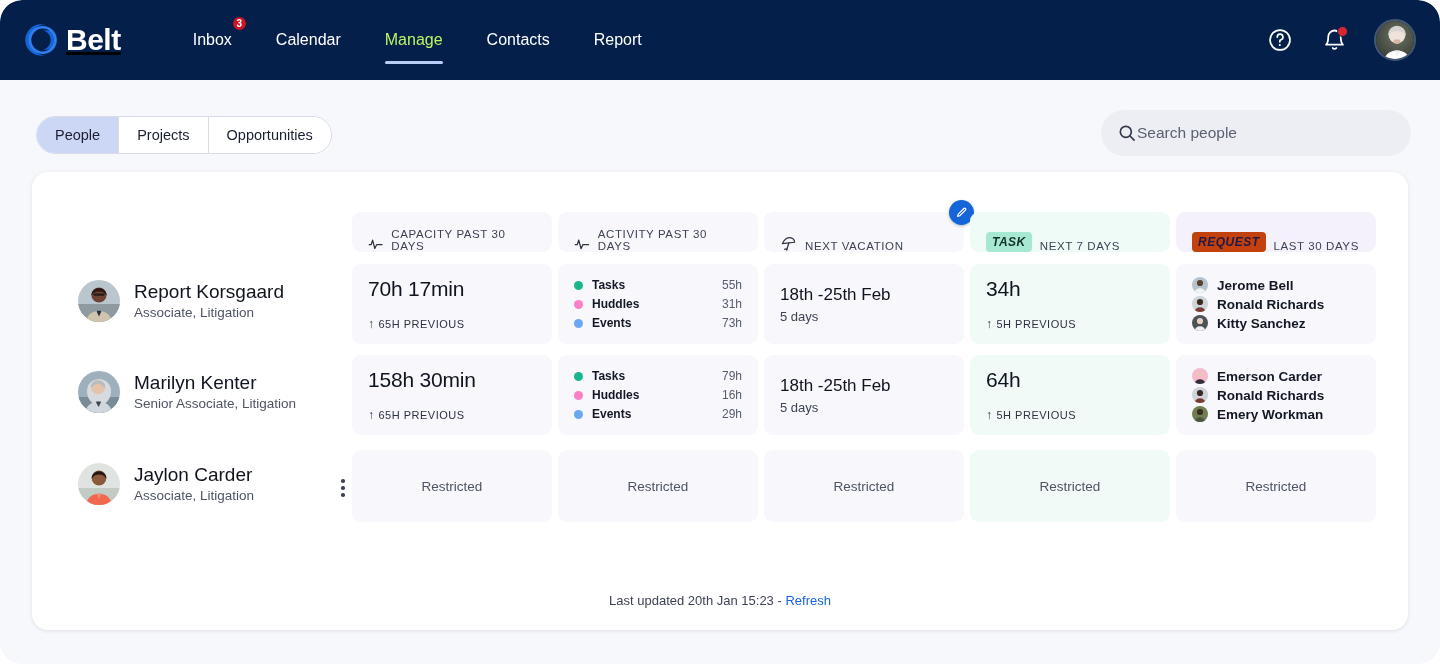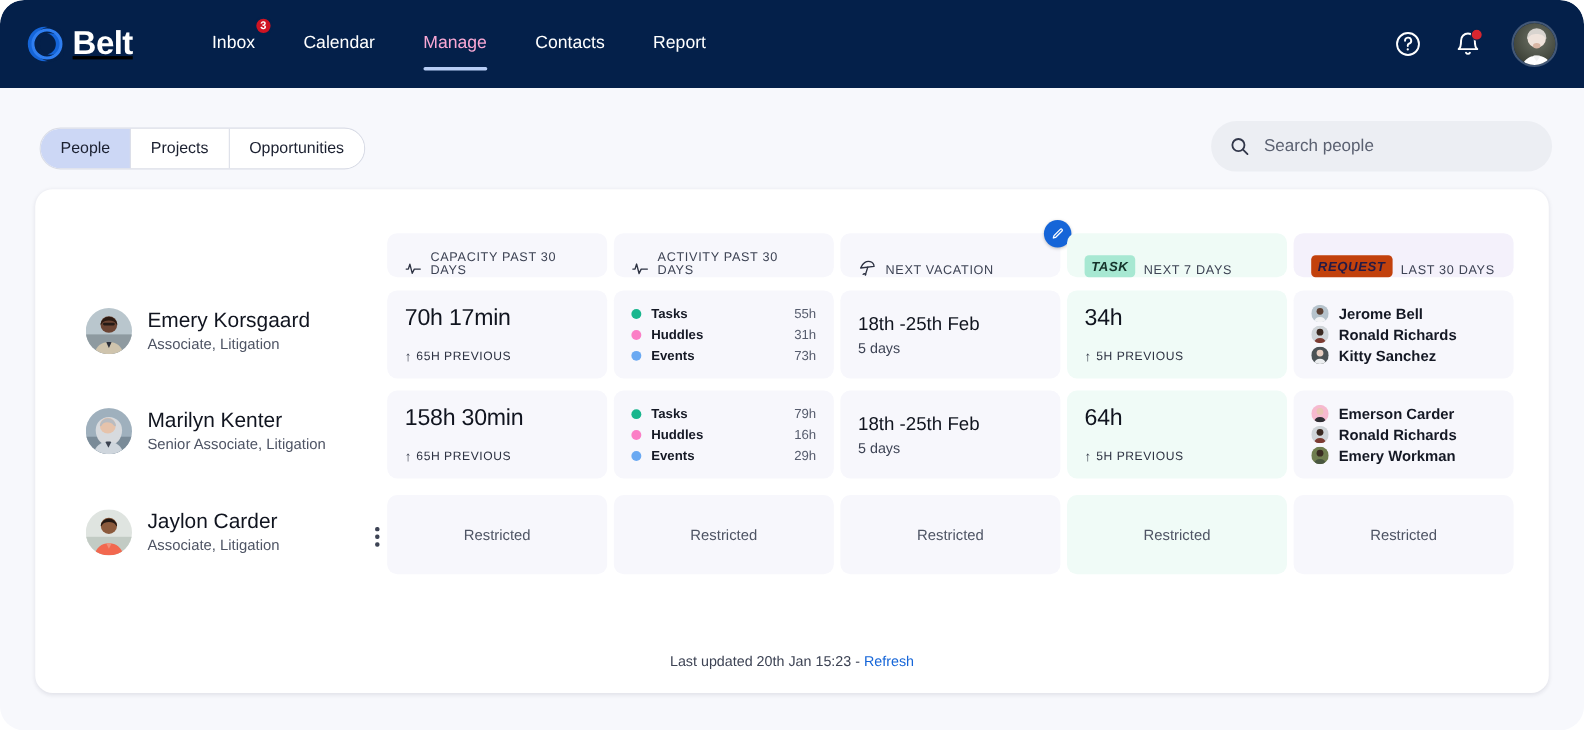--- a/index.html
+++ b/index.html
@@ -32,21 +32,21 @@
   .brand-name {
     color: #ffffff; font-size: 30px; font-weight: 700; letter-spacing: -0.5px;
   }
   .nav { display: flex; align-items: center; gap: 0px; margin-left: 50px; }
   .nav-item {
     position: relative;
     color: #ffffff; font-size: 16px; font-weight: 400;
     padding: 0 22px; height: 56px; display: flex; align-items: center;
     cursor: pointer; white-space: nowrap;
   }
-  .nav-item.active { color: #f9a8d4; }
+  .nav-item.active { color: #bef264; }
   .nav-underline {
     position: absolute; left: 22px; right: 22px; bottom: 4px;
     height: 3px; background: #b7cdf5; border-radius: 2px;
   }
   .badge-count {
     position: absolute; top: 3px; right: 6px;
     background: #cf1322; color: #fff;
     font-size: 10px; font-weight: 700;
     min-width: 17px; height: 17px; border-radius: 50%;
     display: flex; align-items: center; justify-content: center;
@@ -86,21 +86,21 @@
     font-size: 14.5px; color: #1b2030; cursor: pointer;
     border-right: 1px solid #d9dce6; background: #ffffff; white-space: nowrap;
   }
   .seg:last-child { border-right: none; }
   .seg.active { background: #ccd7f5; }
 
   .searchbox {
     position: absolute; right: 29px; top: 30px;
     width: 310px; height: 46px;
     background: #eceef3; border-radius: 23px;
-    display: flex; align-items: center; padding: 0 16px; gap: 12px;
+    display: flex; align-items: center; padding: 0 16px; 
     cursor: text;
   }
   .search-placeholder { color: #5b6171; font-size: 15.5px; }
 
   
   .panel {
     position: absolute; left: 32px; top: 172px;
     width: 1376px; height: 458px;
     background: #ffffff; border-radius: 16px;
     box-shadow: 0 1px 4px rgba(26,32,56,0.10);
@@ -336,21 +336,21 @@
           <rect width="42" height="42" fill="#b9c6cd"></rect>
           <rect y="24" width="42" height="18" fill="#8e9aa0"></rect>
           <circle cx="21" cy="15" r="7.6" fill="#6b4433"></circle>
           <path d="M13.4 14.4a7.7 7.7 0 0 1 15.2 0c0 .9-.5 1-.9.2-1.3-2.5-3.8-3.2-6.7-3.2s-5.4.7-6.7 3.2c-.4.8-.9.7-.9-.2z" fill="#2b1a12"></path>
           <rect x="15.6" y="13.4" width="10.8" height="2.4" rx="1.2" fill="#241a16"></rect>
           <path d="M8 42c1.1-7.2 6.3-11 13-11s11.9 3.8 13 11z" fill="#cfc4ad"></path>
           <path d="M18.6 31.2 21 36.4l2.4-5.2-1-.4h-2.8z" fill="#2b2f3a"></path>
         </svg>
       </div>
       <div>
-        <div class="p-name">Emery Korsgaard</div>
+        <div class="p-name">Report Korsgaard</div>
         <div class="p-role">Associate, Litigation</div>
       </div>
     </div>
 
     <div class="cellrow" style="top:92px;">
       <div class="cell">
         <div class="big">70h 17min</div>
         <div class="bar">
           <span style="width:28%;background:#00a419;"></span>
         </div>

